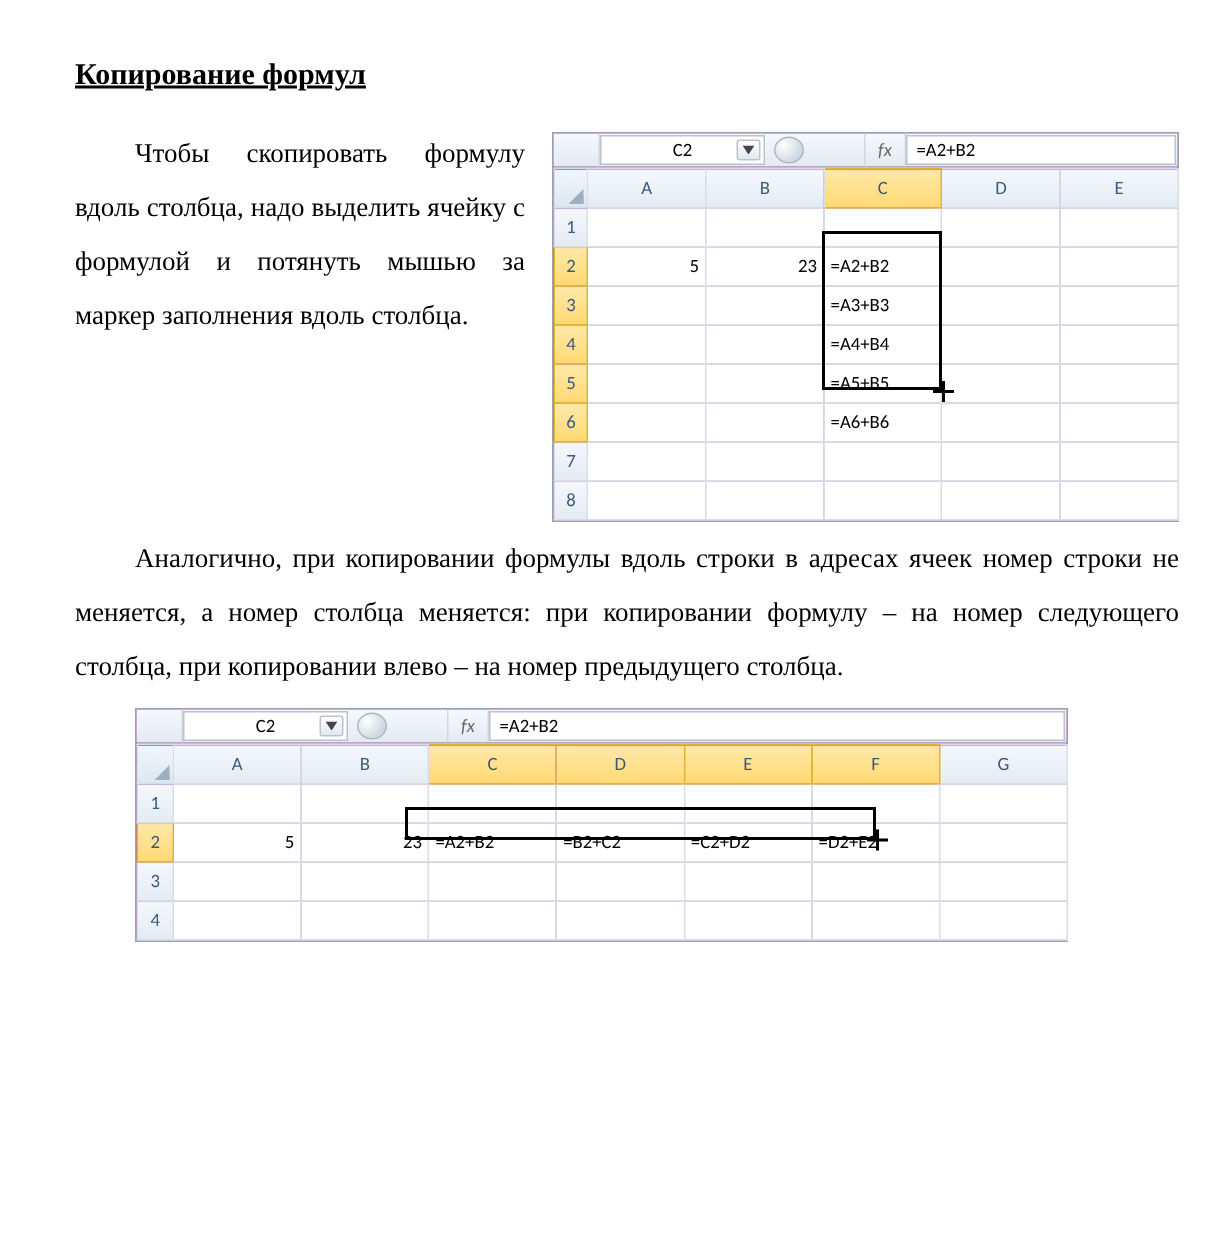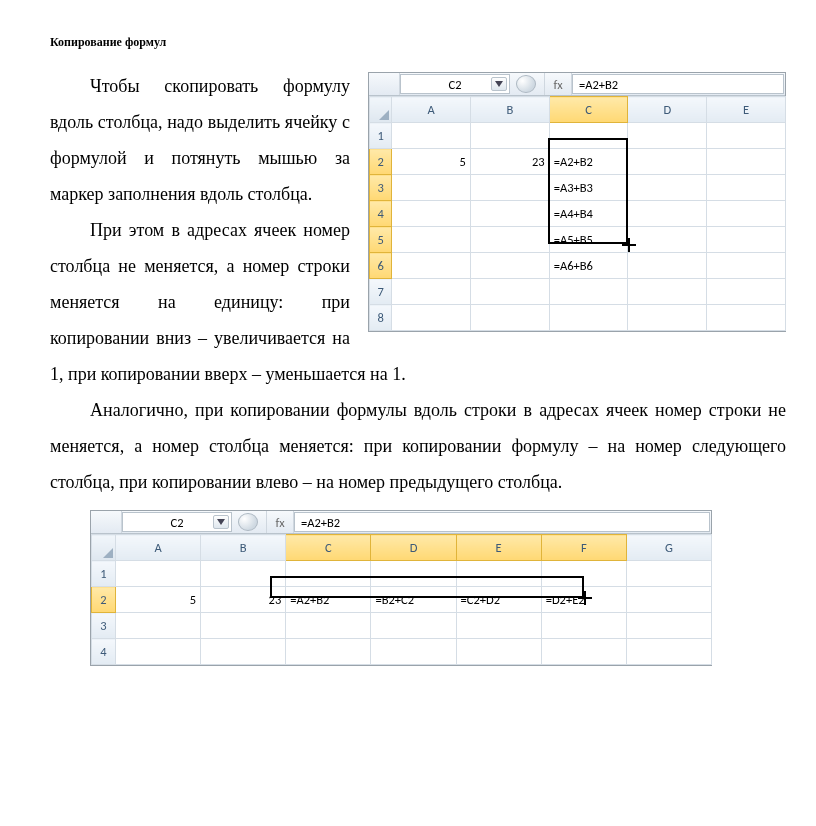--- a/index.html
+++ b/index.html
@@ -7,24 +7,25 @@
     padding: 30px 30px 30px 50px;
     font-family: "Times New Roman", serif;
     font-size: 18px;
     line-height: 2;
     color: #000;
     width: 816px;
     box-sizing: border-box;
     background: #fff;
   }
   h2 {
-    font-size: 12px;
+    font-size: 20px;
     font-weight: bold;
     margin: 0 0 14px 0;
     text-indent: 0;
+    text-decoration: underline;
   }
   .block1 { overflow: hidden; }
   .para {
     text-align: justify;
     margin: 0;
     text-indent: 40px;
   }
   .float-right {
     float: right;
     margin: 4px 0 6px 18px;
@@ -67,23 +68,25 @@
     display:flex;align-items:center;
   }
   .orb .circle{
     width:18px;height:16px;border-radius:50%;
     background:radial-gradient(circle at 30% 30%, #fff, #cfd9e2 70%);
     border:1px solid #adb8c2; margin-left:6px;
   }
   .fx {
     width: 26px;
     display:flex;align-items:center;justify-content:center;
+    font-style: italic;
     color:#6a6a6a;
     border-left:1px solid #cfd7df;
     border-right:1px solid #cfd7df;
+    margin-left:32px;
   }
   .formula-input {
     flex:1;
     background:#fff;
     display:flex;align-items:center;
     padding:0 6px;
     border:1px solid #b9c3cc;
     margin:1px 1px 1px 0;
   }
   
@@ -252,21 +255,20 @@
           <div class="gcell colD"></div>
           <div class="gcell colE"></div>
         </div>
       </div>
       <div class="sel-rect" style="left:179px; top:42px; width:80px; height:106px;"></div>
       <div class="drag-cross" style="left:253px; top:142px;"></div>
     </div>
   </div>
 
   <p class="para">Чтобы скопировать формулу вдоль столбца, надо выделить ячейку с формулой и потянуть мышью за маркер заполнения вдоль столбца.</p>
-  <p class="para">При этом в адресах ячеек номер столбца не меняется, а номер строки меняется на единицу: при копировании вниз – увеличивается на 1, при копировании вверх – уменьшается на 1.</p>
 </div>
 
 <p class="para">Аналогично, при копировании формулы вдоль строки в адресах ячеек номер строки не меняется, а номер столбца меняется: при копировании формулу – на номер следующего столбца, при копировании влево – на номер предыдущего столбца.</p>
 
 <div class="excel2-wrap">
   <div class="excel-box excel2">
     <div class="fbar">
       <div class="spacer-left"></div>
       <div class="name-box">
         <span>C2</span>

